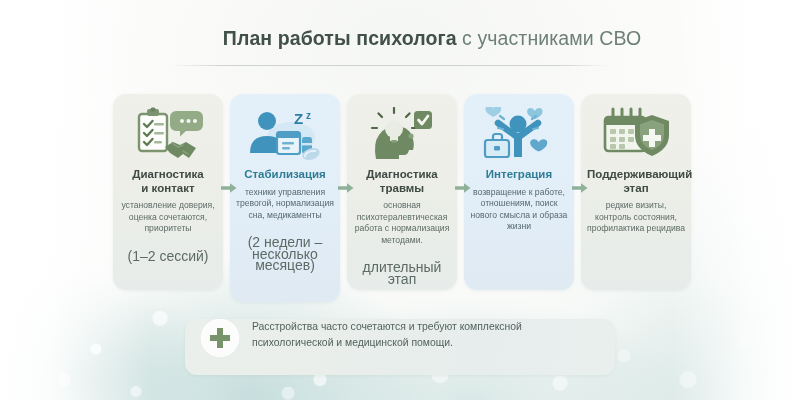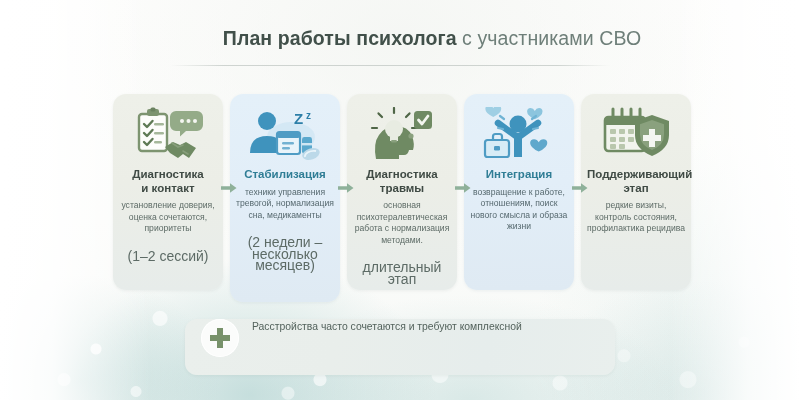--- a/index.html
+++ b/index.html
@@ -295,15 +295,16 @@
   </div>
 
   <div class="footer">
     <div class="footer-badge">
       <svg width="22" height="22" viewBox="0 0 22 22">
         <path d="M8 1 h6 v7 h7 v6 h-7 v7 h-6 v-7 h-7 v-6 h7 z" fill="#78926b"></path>
       </svg>
     </div>
     <div class="footer-text">
       <div>Расстройства часто сочетаются и требуют комплексной</div>
+      <div>психологической и медицинской помощи.</div>
     </div>
   </div>
 </div>
 
 </body></html>

